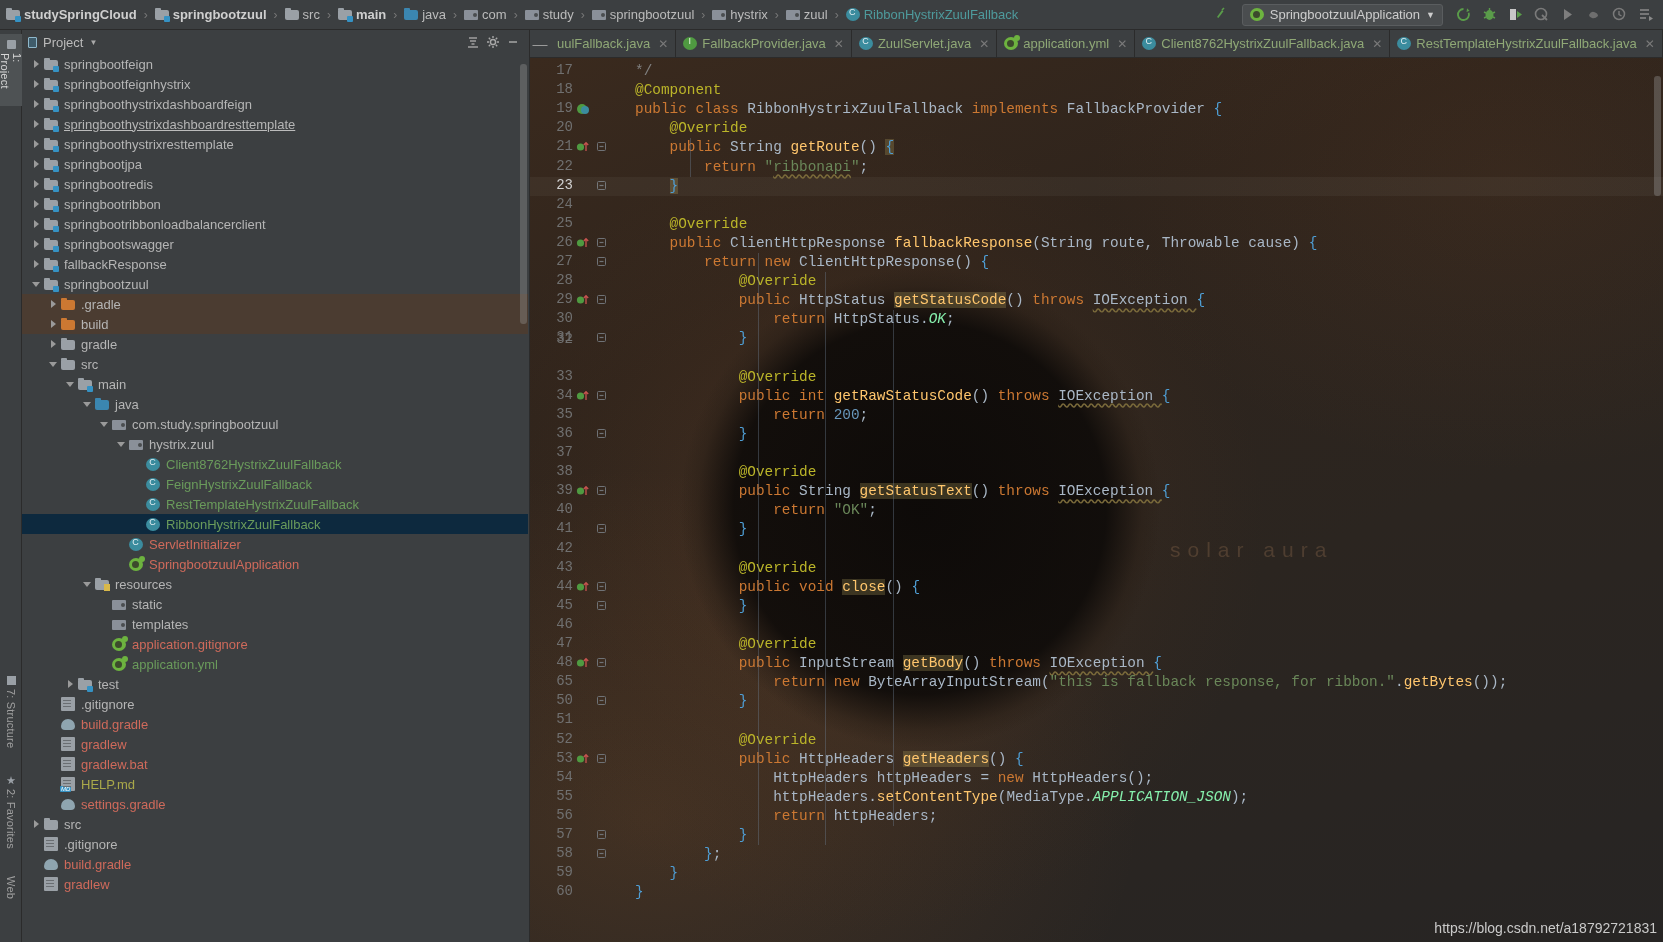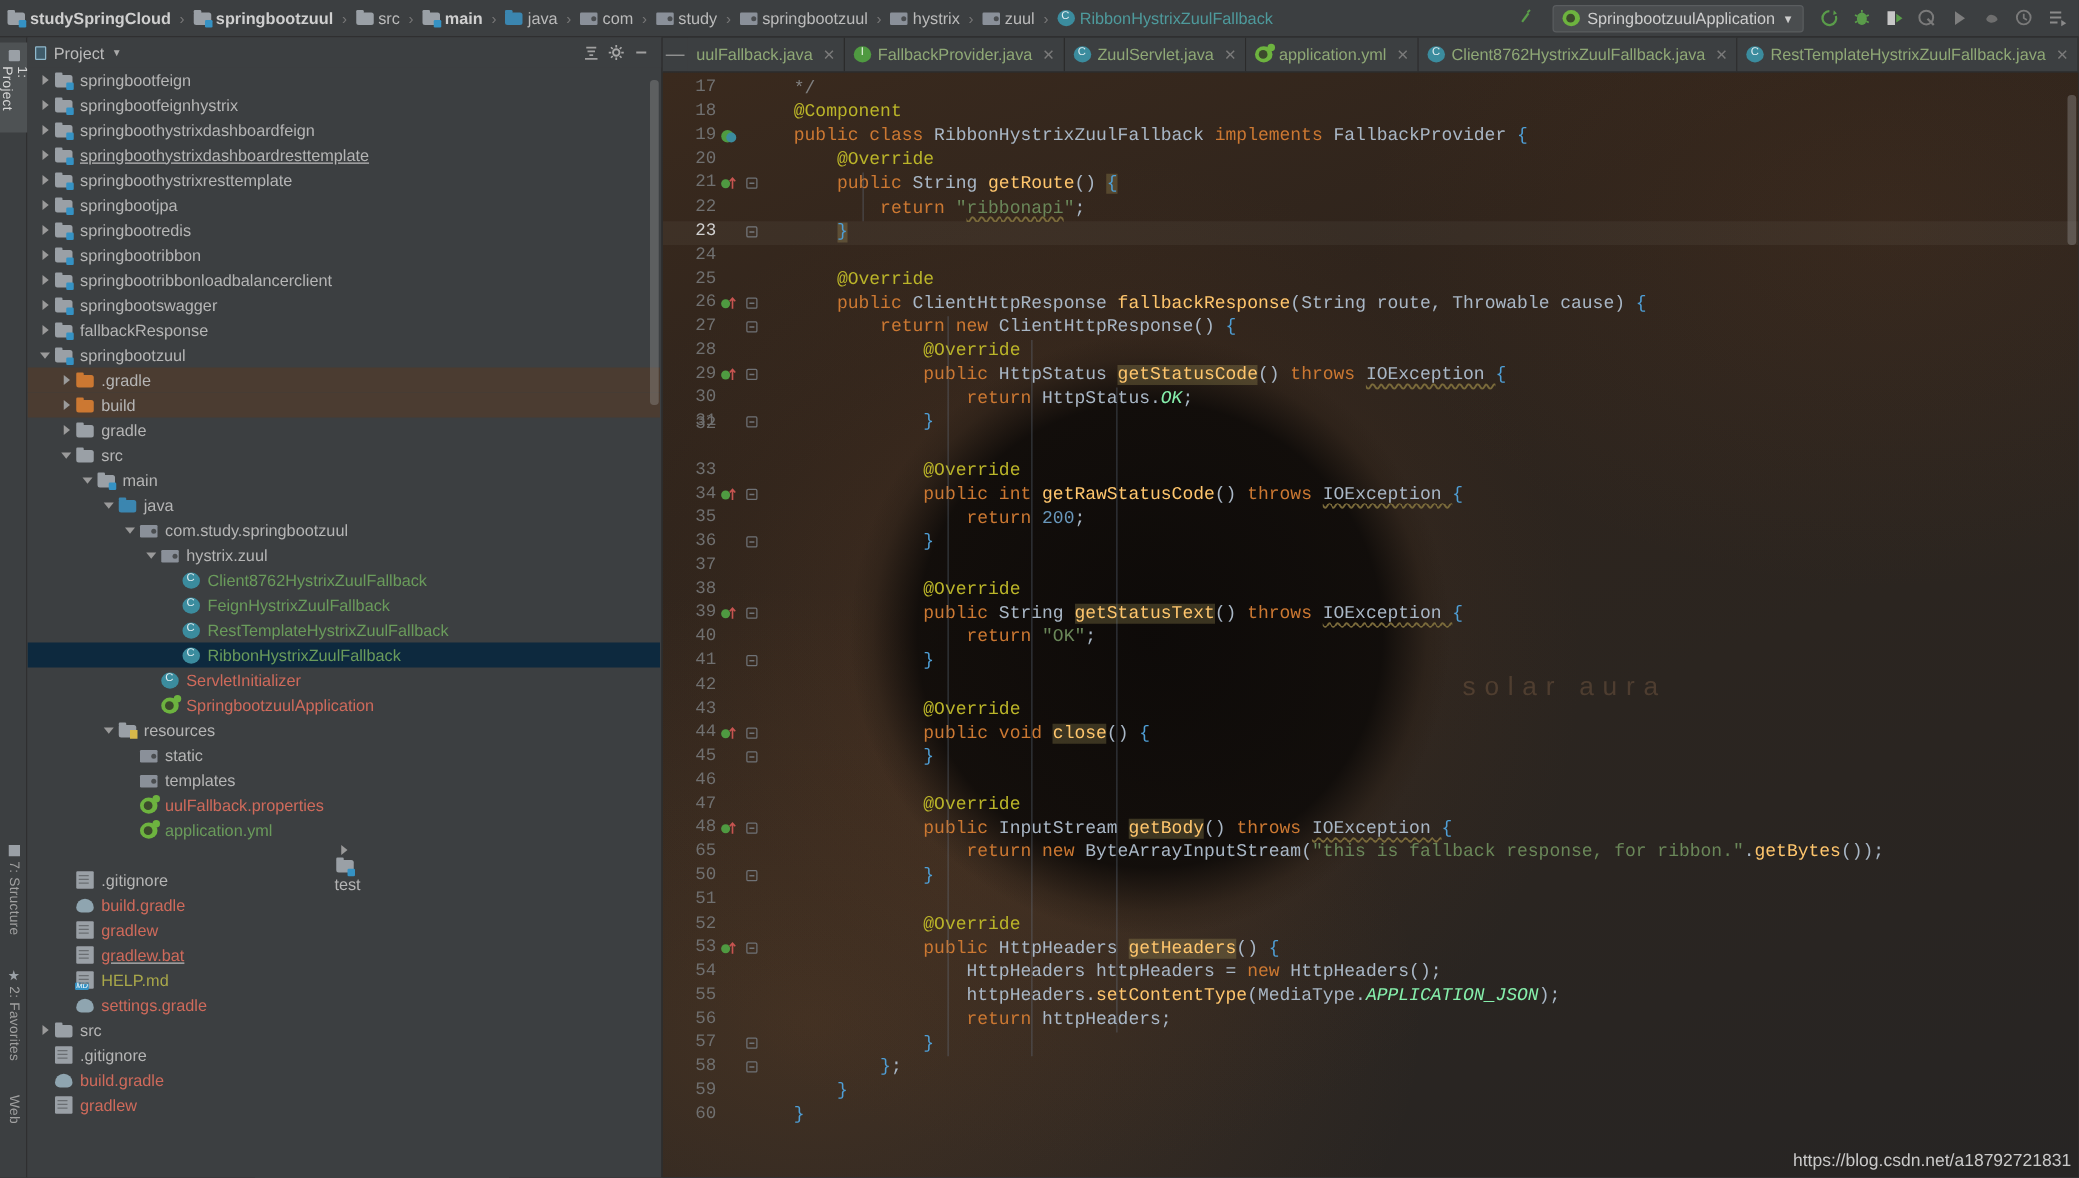--- a/index.html
+++ b/index.html
@@ -552,31 +552,31 @@
           <span class="arrow "></span>
           <span class="ic pkg"></span>
           <span class="lbl c-gray">templates</span>
         </div>
         <div class="row" style="top: 580px; position: absolute; left: 0px; width: 506px;">
           <span style="width: 76px; flex: 0 0 auto;"></span>
           <span class="arrow "></span>
           <span class="ic spring">
             <i style="position:absolute;right:-2px;top:-2px;width:6px;height:6px;border-radius:50%;background:#6db33f;"></i>
           </span>
-          <span class="lbl c-salmon">uulFallback.properties</span>
+          <span class="lbl c-salmon">application.gitignore</span>
         </div>
         <div class="row" style="top: 600px; position: absolute; left: 0px; width: 506px;">
           <span style="width: 76px; flex: 0 0 auto;"></span>
           <span class="arrow "></span>
           <span class="ic spring">
             <i style="position:absolute;right:-2px;top:-2px;width:6px;height:6px;border-radius:50%;background:#6db33f;"></i>
           </span>
           <span class="lbl c-green">application.yml</span>
         </div>
-        <div class="row" style="top: 620px; position: absolute; left: 0px; width: 506px; flex-direction: column;">
+        <div class="row" style="top: 620px; position: absolute; left: 0px; width: 506px;">
           <span style="width: 42px; flex: 0 0 auto;"></span>
           <span class="arrow right">
             <i></i>
           </span>
           <span class="ic folder">
             <i class="badge"></i>
           </span>
           <span class="lbl c-gray">test</span>
         </div>
         <div class="row" style="top: 640px; position: absolute; left: 0px; width: 506px;">
@@ -590,21 +590,21 @@
           <span class="arrow "></span>
           <span class="ic gradlefile"></span>
           <span class="lbl c-salmon">build.gradle</span>
         </div>
         <div class="row" style="top: 680px; position: absolute; left: 0px; width: 506px;">
           <span style="width: 25px; flex: 0 0 auto;"></span>
           <span class="arrow "></span>
           <span class="ic txtfile"></span>
           <span class="lbl c-salmon">gradlew</span>
         </div>
-        <div class="row" style="top: 700px; position: absolute; left: 0px; width: 506px; text-decoration: underline;">
+        <div class="row" style="top: 700px; position: absolute; left: 0px; width: 506px;">
           <span style="width: 25px; flex: 0 0 auto;"></span>
           <span class="arrow "></span>
           <span class="ic txtfile"></span>
           <span class="lbl c-salmon">gradlew.bat</span>
         </div>
         <div class="row" style="top: 720px; position: absolute; left: 0px; width: 506px;">
           <span style="width: 25px; flex: 0 0 auto;"></span>
           <span class="arrow "></span>
           <span class="ic txtfile">
             <i style="position:absolute;left:-1px;bottom:-1px;font-size:6px;background:#3592c4;color:#fff;padding:0 1px;border-radius:1px;">MD</i>

